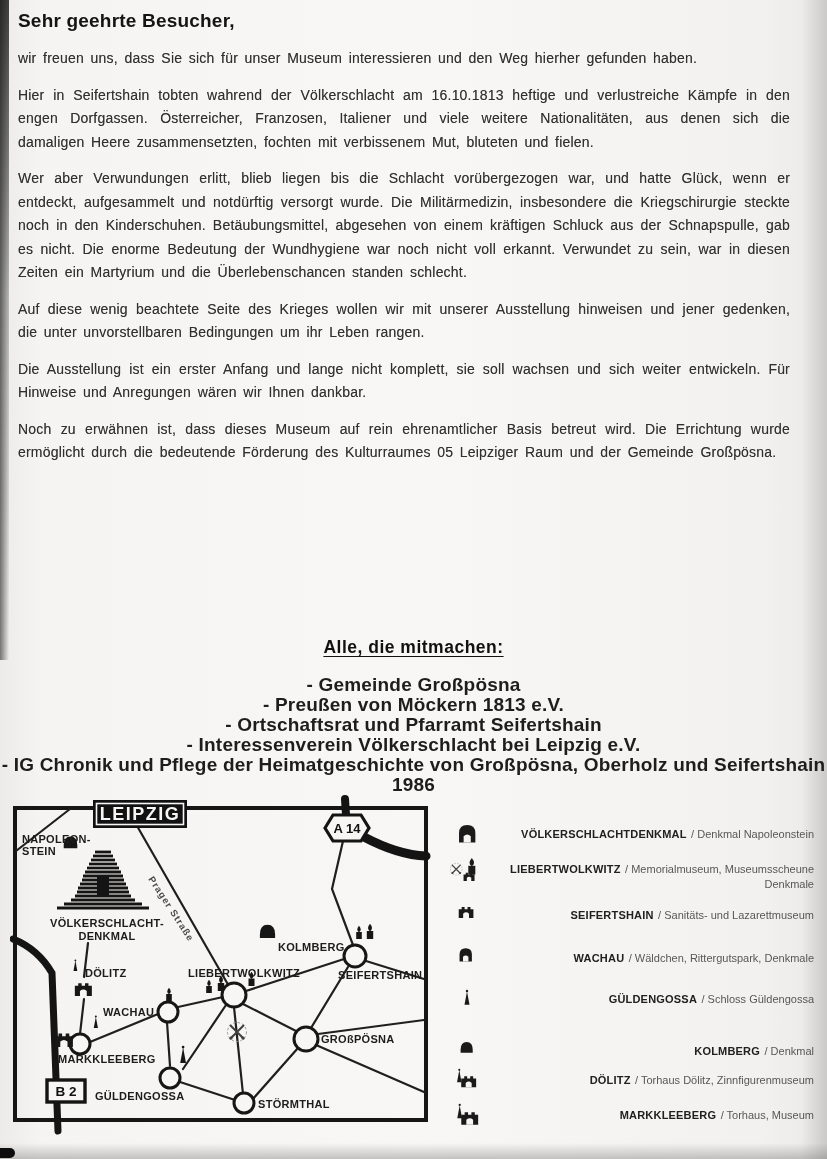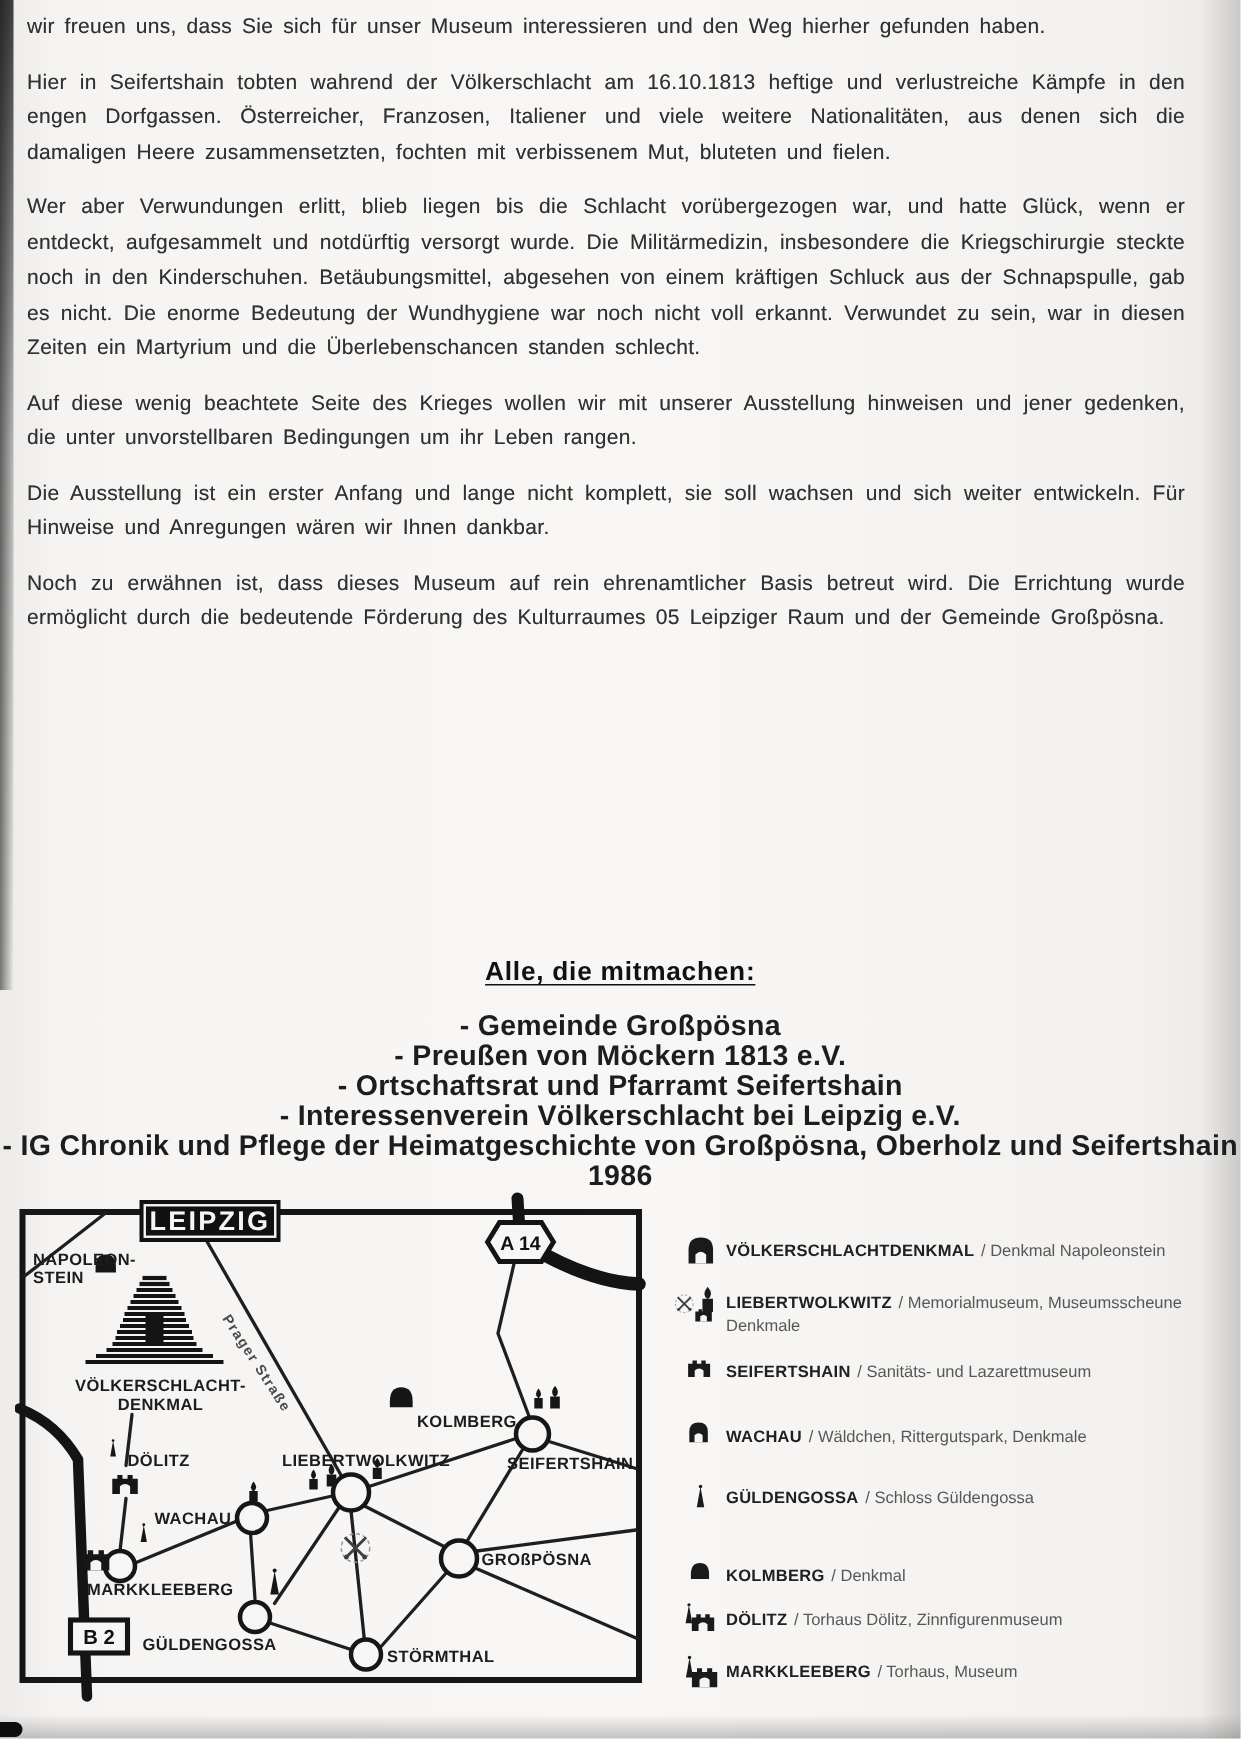--- a/index.html
+++ b/index.html
@@ -34,21 +34,21 @@
   .mlabel { font-family:"Liberation Sans",sans-serif; font-weight:bold; font-size:11px; fill:#1c1c1c; letter-spacing:.3px; }
   .mlabel-center { text-anchor:middle; }
   .mlabel-street { font-family:"Liberation Sans",sans-serif; font-weight:bold; font-size:9.5px; fill:#4a4a4a; letter-spacing:1px; }
   .sign-text { font-family:"Liberation Sans",sans-serif; font-weight:bold; fill:#111; text-anchor:middle; }
   .leipzig-text { font-family:"Liberation Sans",sans-serif; font-weight:bold; font-size:18px; fill:#f7f6f4; text-anchor:middle; letter-spacing:1.5px; }
   .road { stroke:#1f1f1f; stroke-width:2.2; fill:none; stroke-linecap:round; }
   .road-thick { stroke:#141414; fill:none; stroke-linecap:round; }
   .node { fill:#f7f6f4; stroke:#161616; stroke-width:3; }
 
   .legend { position:absolute; left:450px; top:821px; width:372px; }
-  .legend-row { display:flex; align-items:flex-start; }
+  .legend-row { display:flex; align-items:flex-start;text-align:right; }
   .licon { width:34px; flex-shrink:0; display:flex; justify-content:center; padding-top:1px; }
   .ltext { line-height:14px; padding-top:5px; width:330px; }
   .lname { font-weight:bold; font-size:11px; color:#202020; letter-spacing:.2px; }
   .ldesc { font-size:11px; color:#575757; }
   .mt-a{margin-top:0} .mt-b{margin-top:13px} .mt-c{margin-top:23px} .mt-d{margin-top:11px}
   .mt-e{margin-top:21px} .mt-f{margin-top:31px} .mt-g{margin-top:9px} .mt-h{margin-top:13px}
 </style>
 </head>
 <body>
 
@@ -81,20 +81,21 @@
     </g>
   </defs>
 </svg>
 
 <div class="edge-left"></div>
 <div class="edge-right"></div>
 <div class="edge-bottom"></div>
 <div class="blob-bottom-left"></div>
 
 <div class="text-block">
+  <div class="greeting">Sehr geehrte Besucher,</div>
   <p>wir freuen uns, dass Sie sich für unser Museum interessieren und den Weg hierher gefunden haben.</p>
   <p>Hier in Seifertshain tobten wahrend der Völkerschlacht am 16.10.1813 heftige und verlustreiche Kämpfe in den engen Dorfgassen. Österreicher, Franzosen, Italiener und viele weitere Nationalitäten, aus denen sich die damaligen Heere zusammensetzten, fochten mit verbissenem Mut, bluteten und fielen.</p>
   <p>Wer aber Verwundungen erlitt, blieb liegen bis die Schlacht vorübergezogen war, und hatte Glück, wenn er entdeckt, aufgesammelt und notdürftig versorgt wurde. Die Militärmedizin, insbesondere die Kriegschirurgie steckte noch in den Kinderschuhen. Betäubungsmittel, abgesehen von einem kräftigen Schluck aus der Schnapspulle, gab es nicht. Die enorme Bedeutung der Wundhygiene war noch nicht voll erkannt. Verwundet zu sein, war in diesen Zeiten ein Martyrium und die Überlebenschancen standen schlecht.</p>
   <p>Auf diese wenig beachtete Seite des Krieges wollen wir mit unserer Ausstellung hinweisen und jener gedenken, die unter unvorstellbaren Bedingungen um ihr Leben rangen.</p>
   <p>Die Ausstellung ist ein erster Anfang und lange nicht komplett, sie soll wachsen und sich weiter entwickeln. Für Hinweise und Anregungen wären wir Ihnen dankbar.</p>
   <p>Noch zu erwähnen ist, dass dieses Museum auf rein ehrenamtlicher Basis betreut wird. Die Errichtung wurde ermöglicht durch die bedeutende Förderung des Kulturraumes 05 Leipziger Raum und der Gemeinde Großpösna.</p>
 </div>
 
 <div class="participants">
   <div class="participants-title">Alle, die mitmachen:</div>

